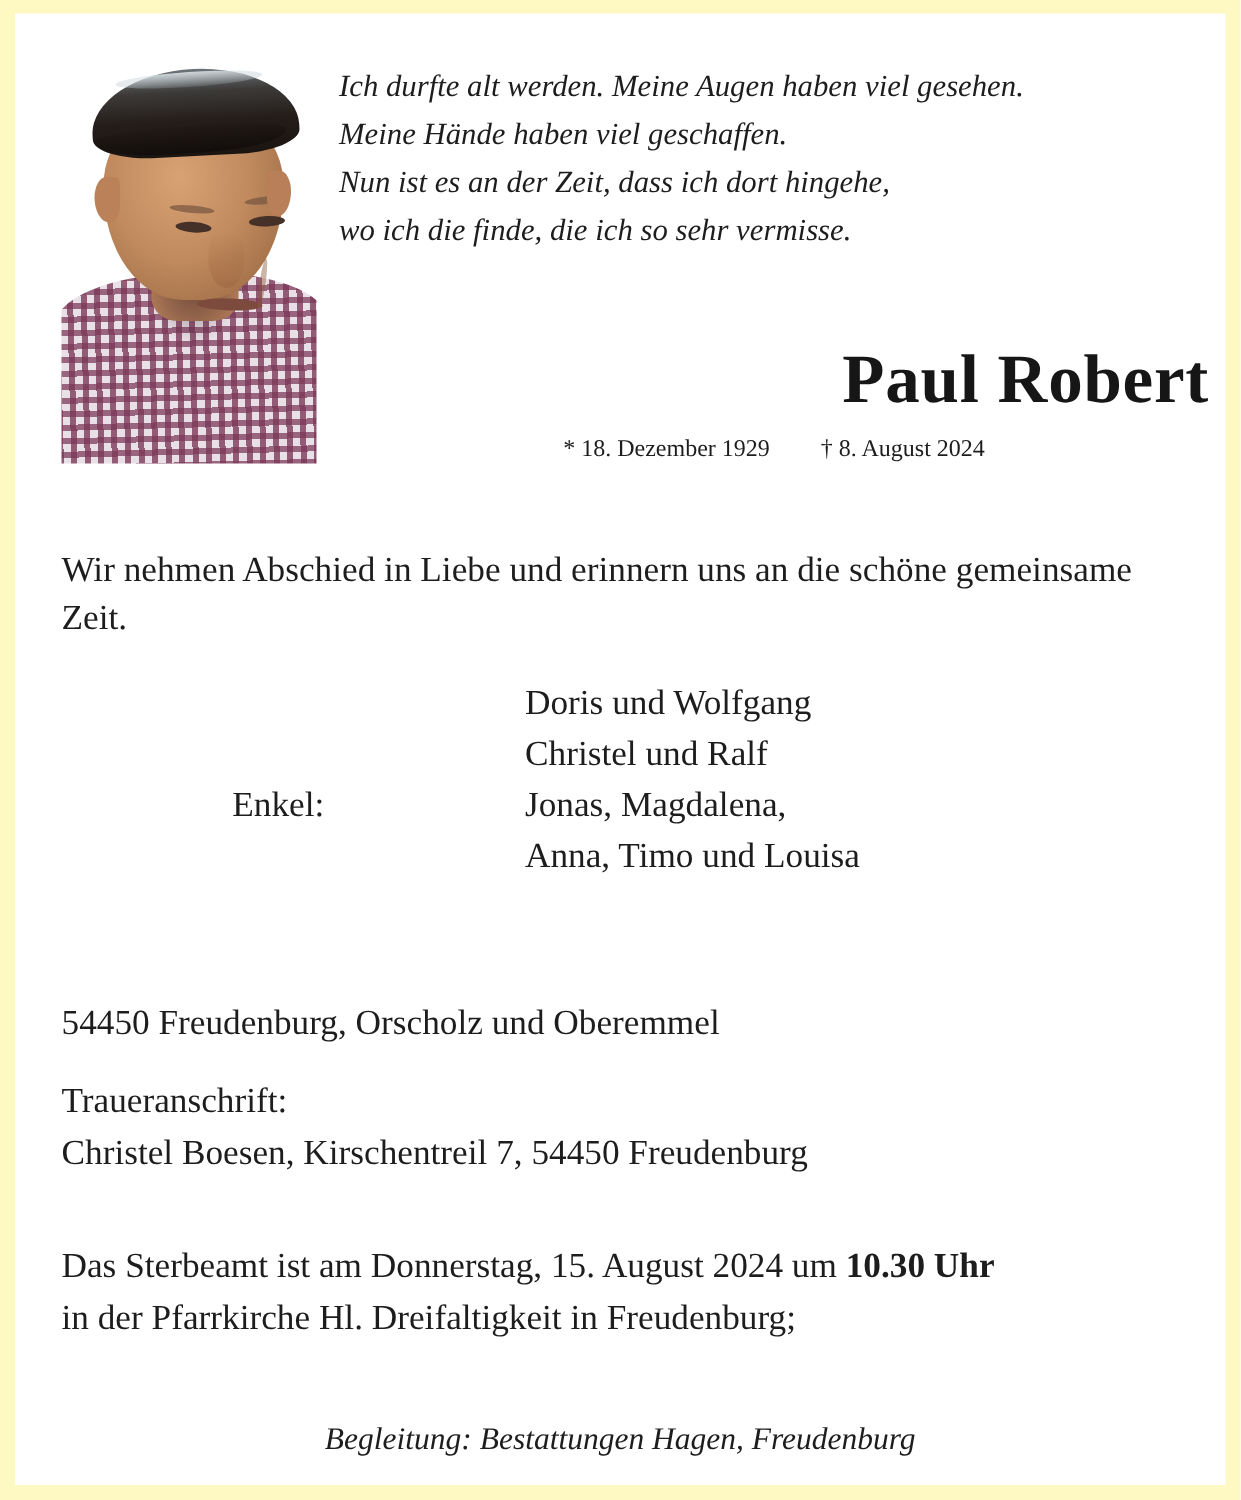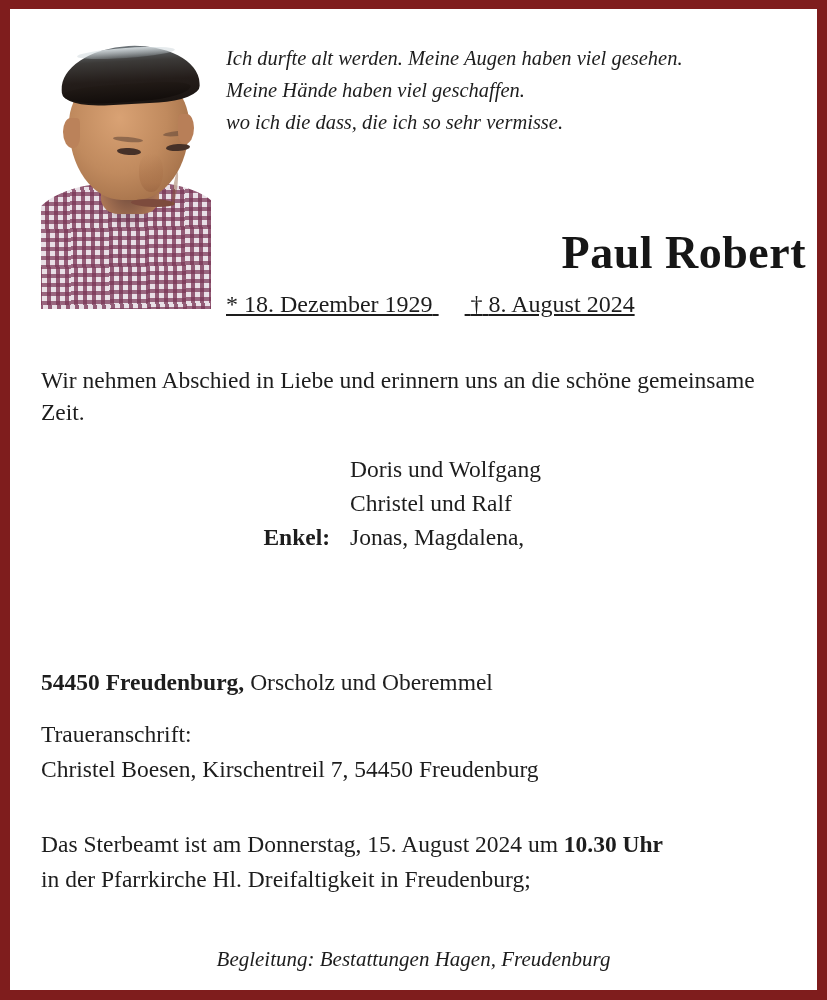--- a/index.html
+++ b/index.html
@@ -14,21 +14,21 @@
     color: #1a1a1a;
     overflow: hidden;
   }
 
   
   .notice {
     position: relative;
     box-sizing: border-box;
     width: 827px;
     height: 1000px;
-    background: #7f1d1d;
+    background: #fef9c3;
     padding: 9px 10px 10px 10px;
   }
   .notice-inner {
     position: relative;
     box-sizing: border-box;
     width: 100%;
     height: 100%;
     background: #ffffff;
     overflow: hidden;
   }
@@ -201,25 +201,24 @@
     font-weight: bold;
     font-size: 46px;
     letter-spacing: 0.5px;
     color: #161616;
   }
   .dates {
     position: absolute;
     left: 216px;
     top: 282px;
     width: 580px;
-    text-align: left;
-    font-size: 24px;
+    text-align: center;
+    font-size: 16px;
     color: #1d1d1d;
     white-space: nowrap;
-    text-decoration: underline;
   }
   .dates .gap { display: inline-block; width: 26px; }
 
   
   .farewell {
     position: absolute;
     left: 31px;
     top: 355px;
     width: 760px;
     font-size: 23.5px;
@@ -239,42 +238,41 @@
   }
   .family-row {
     display: block;
     position: relative;
     height: 34px;
   }
   .family-label {
     position: absolute;
     left: 0;
     width: 299px;
-    text-align: right;
+    text-align: center;
     padding-right: 10px;
     box-sizing: border-box;
-    font-weight: bold;
   }
   .family-name {
     position: absolute;
     left: 309px;
     white-space: nowrap;
   }
 
   
   .places {
     position: absolute;
     left: 31px;
     top: 657px;
     width: 760px;
     font-size: 23.5px;
     line-height: 32px;
     color: #1d1d1d;
   }
-  .places b { font-weight: bold; }
+  .places b { font-weight: normal; }
 
   
   .address {
     position: absolute;
     left: 31px;
     top: 708px;
     width: 760px;
     font-size: 23.5px;
     line-height: 35px;
     color: #1d1d1d;
@@ -328,21 +326,22 @@
         <div class="ear-r"></div>
         <div class="cap"></div>
         <div class="cap-brim"></div>
         <div class="cap-hl"></div>
       </div>
     </div>
 
     <div class="verse">
       <div>Ich durfte alt werden. Meine Augen haben viel gesehen.</div>
       <div>Meine Hände haben viel geschaffen.</div>
-      <div>wo ich die dass, die ich so sehr vermisse.</div>
+      <div>Nun ist es an der Zeit, dass ich dort hingehe,</div>
+      <div>wo ich die finde, die ich so sehr vermisse.</div>
     </div>
 
     <div class="name">Paul Robert</div>
 
     <div class="dates">
       <span>*</span>
       <span>18. Dezember 1929</span>
       <span class="gap"></span>
       <span>†</span>
       <span>8. August 2024</span>
@@ -356,20 +355,24 @@
         <span class="family-name">Doris und Wolfgang</span>
       </div>
       <div class="family-row">
         <span class="family-label"></span>
         <span class="family-name">Christel und Ralf</span>
       </div>
       <div class="family-row">
         <span class="family-label">Enkel:</span>
         <span class="family-name">Jonas, Magdalena,</span>
       </div>
+      <div class="family-row">
+        <span class="family-label"></span>
+        <span class="family-name">Anna, Timo und Louisa</span>
+      </div>
     </div>
 
     <div class="places">
       <b>54450 Freudenburg,</b><span> Orscholz und Oberemmel</span>
     </div>
 
     <div class="address">
       <div>Traueranschrift:</div>
       <div>Christel Boesen, Kirschentreil 7, 54450 Freudenburg</div>
     </div>

